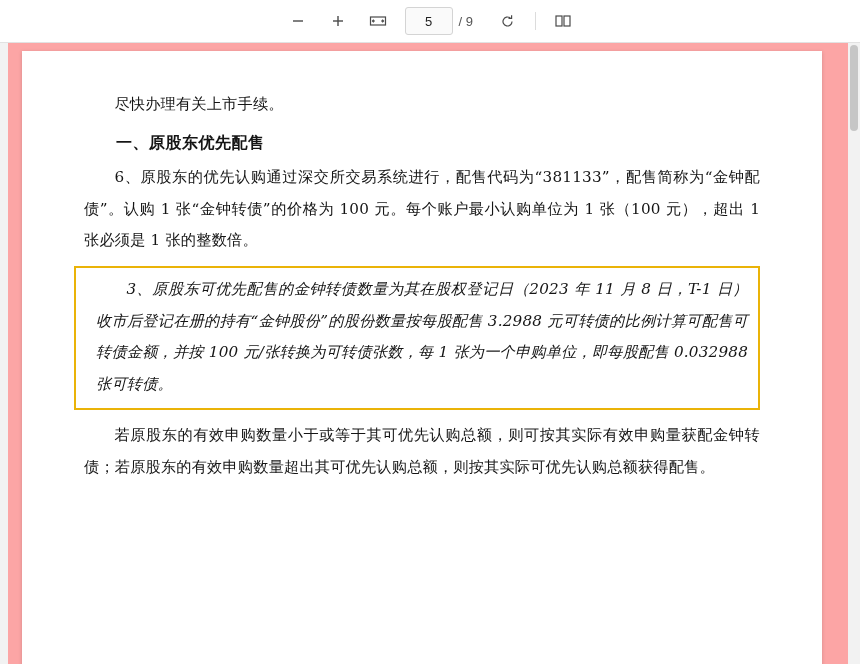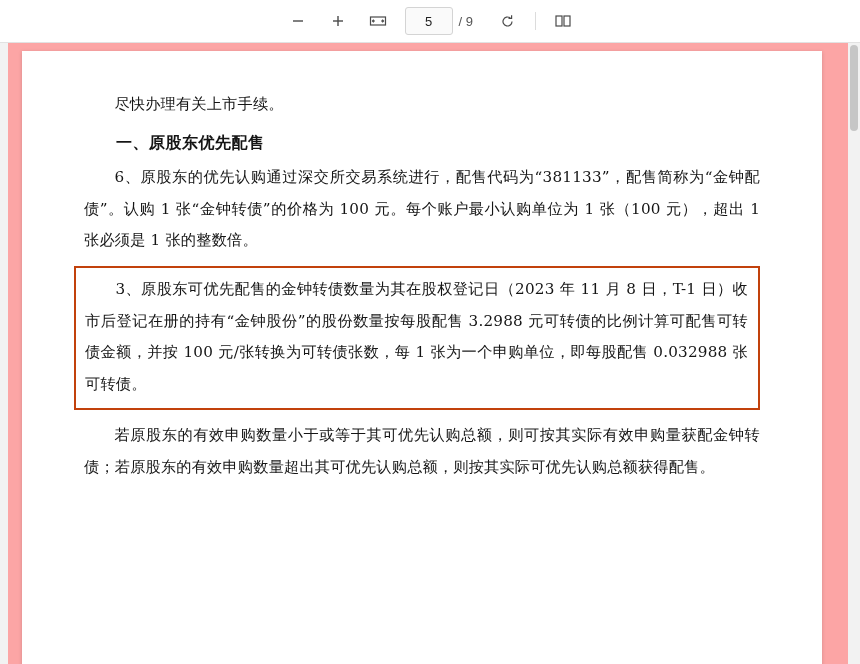--- a/index.html
+++ b/index.html
@@ -120,25 +120,26 @@
     font-weight: bold;
     line-height: 2.1;
     margin: 6px 0 2px 0;
     text-indent: 2em;
     letter-spacing: 0.5px;
   }
 
   
   .boxed {
     position: relative;
-    border: 2px solid #c2410c;
-    padding: 6px 10px 8px 9px;
+    border: 2px solid #eab308;
+    padding: 6px 10px 8px 20px;
     margin: 10px 0 10px -10px;
     width: calc(100% + 10px);
     box-sizing: border-box;
+    font-style: italic;
   }
   .boxed .para { margin: 0; }
 
   
   .scrollbar-track {
     position: absolute;
     right: 0;
     top: 0;
     width: 12px;
     height: 622px;

